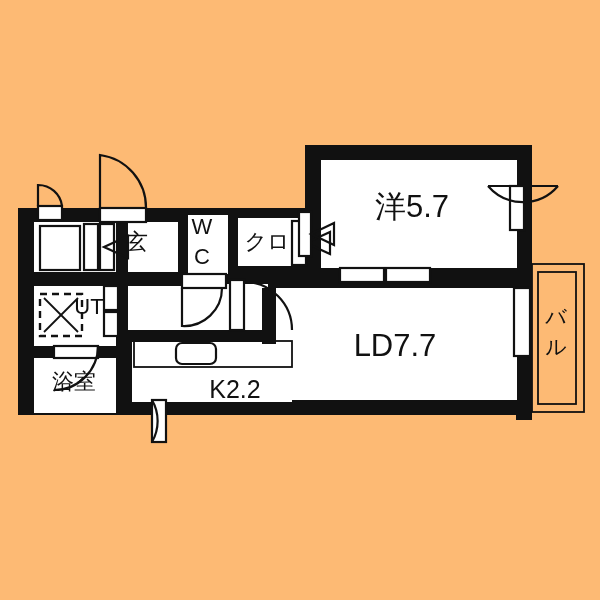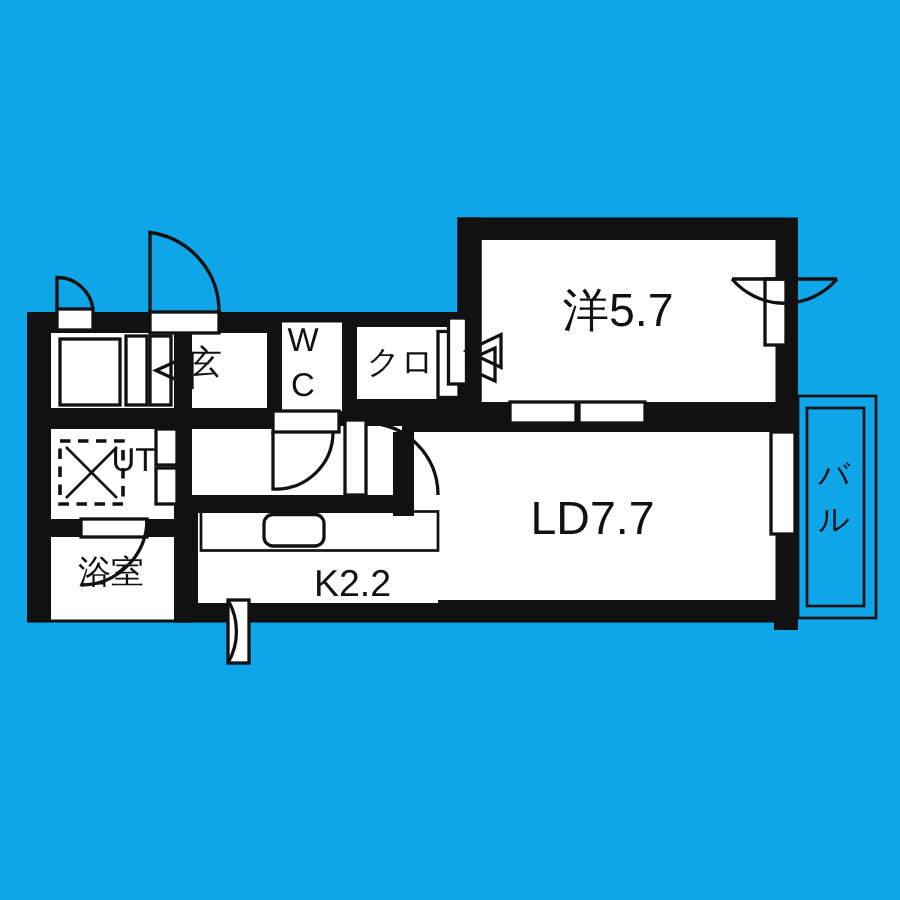--- a/index.html
+++ b/index.html
@@ -10,21 +10,21 @@
   body {
     width: 600px;
     height: 600px;
     overflow: hidden;
     font-family: "Liberation Sans", sans-serif;
   }
   #floorplan-root {
     position: relative;
     width: 600px;
     height: 600px;
-    background: #0ea5e9;
+    background: #fdba74;
   }
   svg#plan {
     display: block;
     width: 600px;
     height: 600px;
   }
   .wall      { fill: #111111; }
   .room-fill { fill: #ffffff; }
   .thin      { fill: none; stroke: #111111; stroke-width: 2.2; }
   .thin-s    { fill: none; stroke: #111111; stroke-width: 1.8; }

